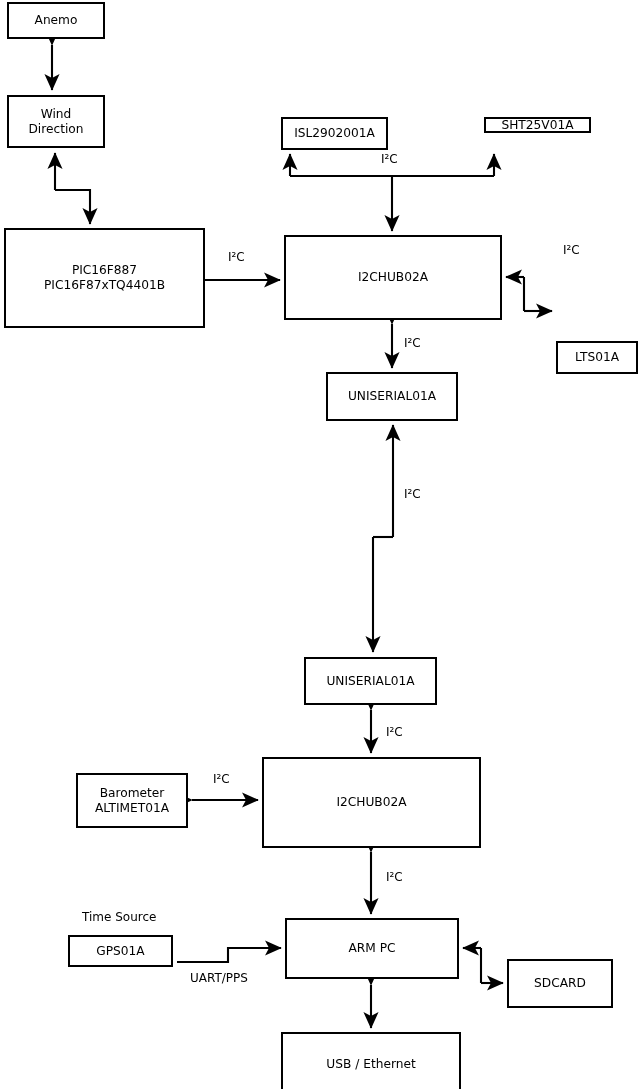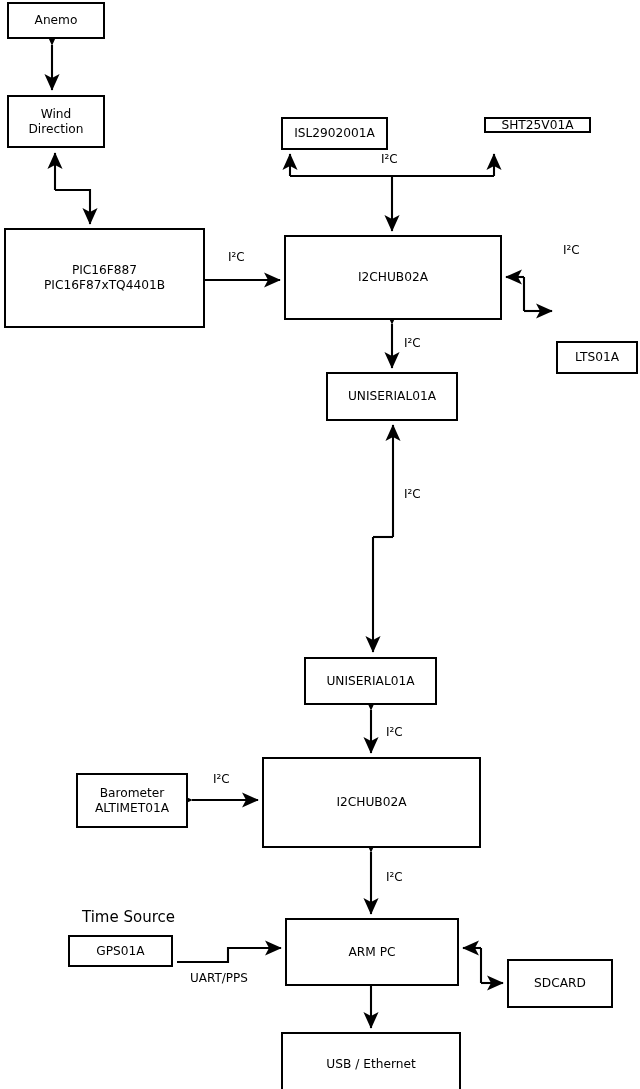--- a/index.html
+++ b/index.html
@@ -44,21 +44,21 @@
   .edge-label {
     position: absolute;
     font-size: 12px;
     line-height: 13px;
     color: #000000;
     white-space: nowrap;
     z-index: 4;
   }
   .free-label {
     position: absolute;
-    font-size: 15px;
+    font-size: 12px;
     line-height: 14px;
     color: #000000;
     white-space: nowrap;
     z-index: 4;
   }
 </style>
 </head>
 <body>
 
 <div id="diagram-root">
@@ -136,21 +136,21 @@
 
   <div class="node" style="left:304px; top:657px; width:133px; height:48px;">UNISERIAL01A</div>
 
   <div class="node" style="left:262px; top:757px; width:219px; height:91px;">I2CHUB02A</div>
 
   <div class="node" style="left:76px; top:773px; width:112px; height:55px;">Barometer
 ALTIMET01A</div>
 
   <div class="node" style="left:68px; top:935px; width:105px; height:32px;">GPS01A</div>
 
-  <div class="node" style="left:285px; top:918px; width:174px; height:68px;">ARM PC</div>
+  <div class="node" style="left:285px; top:918px; width:174px; height:61px;">ARM PC</div>
 
   <div class="node" style="left:507px; top:959px; width:106px; height:49px;">SDCARD</div>
 
   <div class="node" style="left:281px; top:1032px; width:180px; height:65px;">USB / Ethernet</div>
 
   <div class="free-label" style="left:82px; top:910px;">Time Source</div>
 
   <div class="edge-label" style="left:381px; top:153px;">I²C</div>
 
   <div class="edge-label" style="left:228px; top:251px;">I²C</div>

